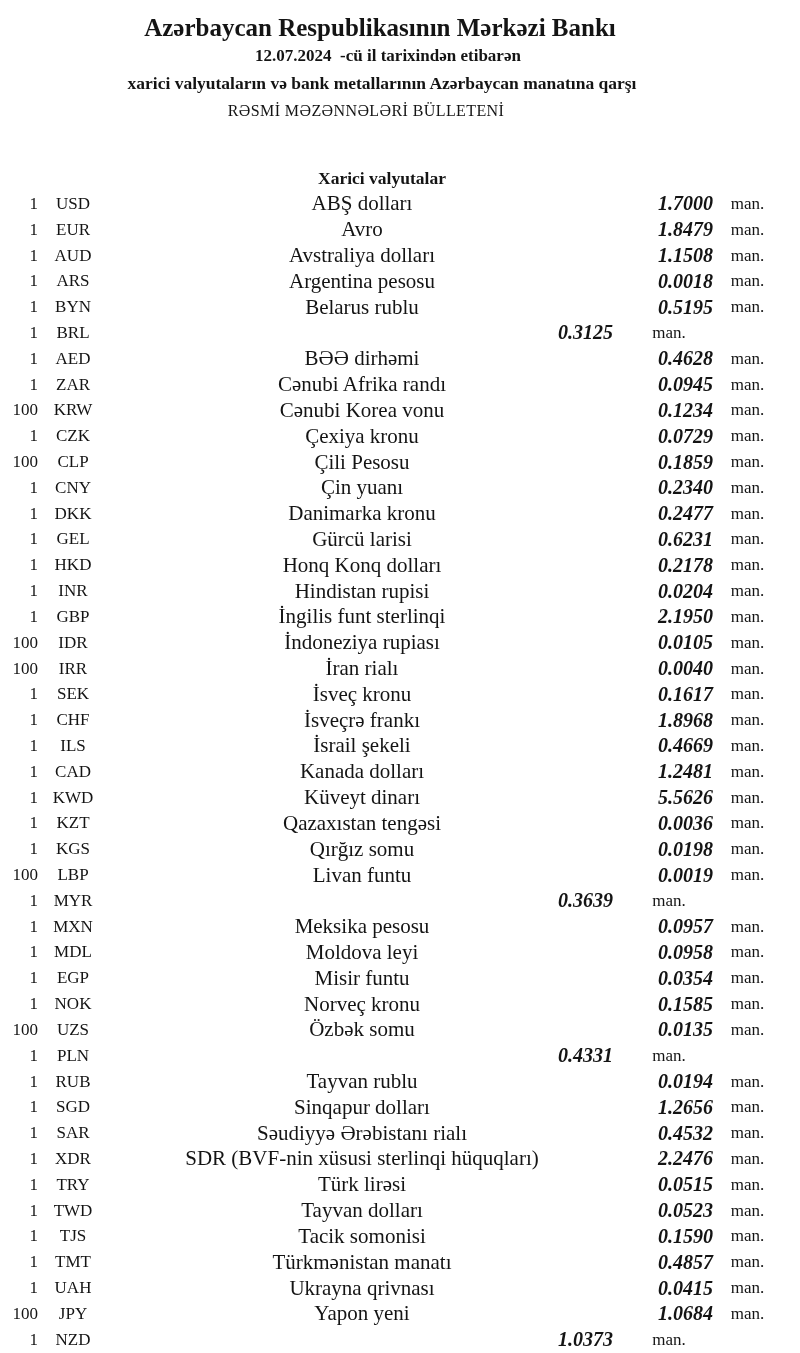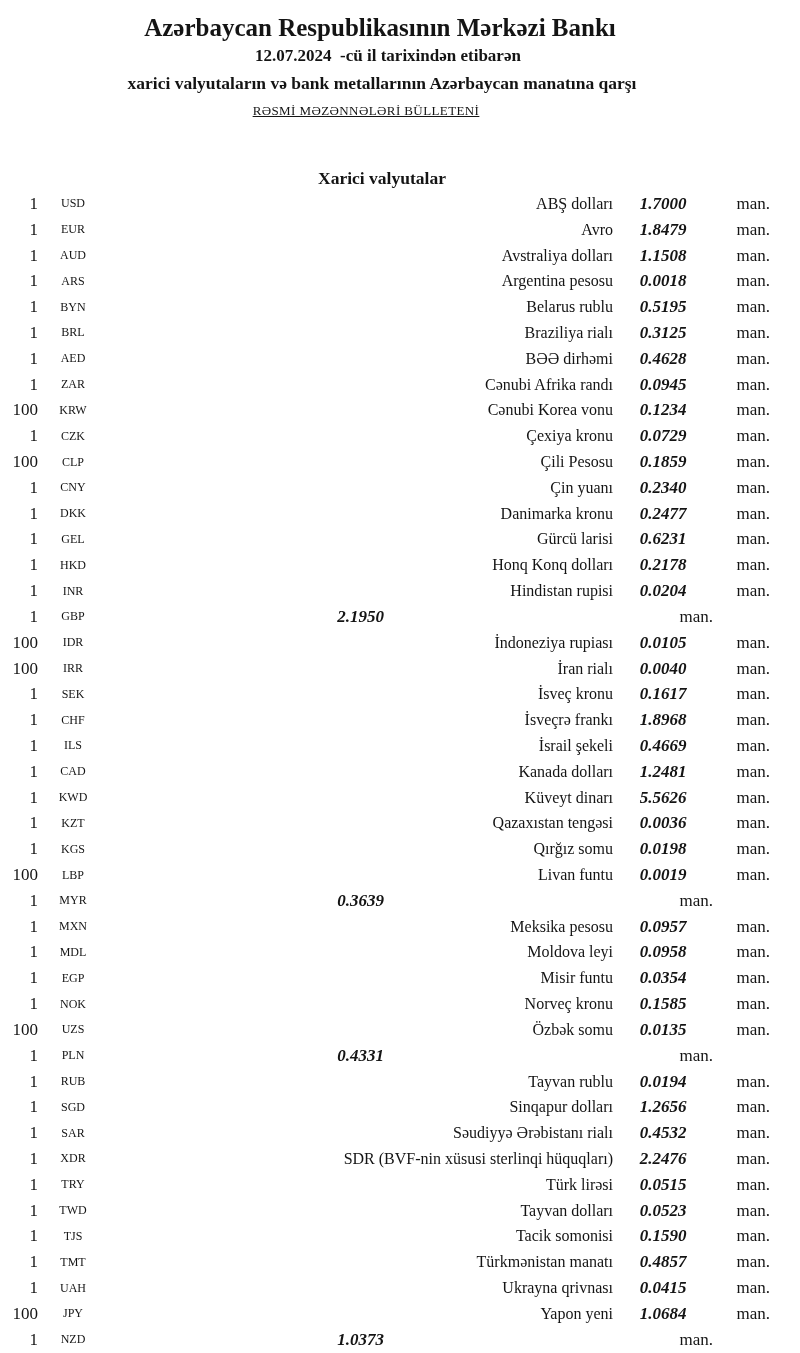--- a/index.html
+++ b/index.html
@@ -35,25 +35,24 @@
     white-space: pre;
   }
   .sub-line2 {
     font-size: 17.5px;
     font-weight: 700;
     line-height: 28px;
     position: relative;
     left: 16px;
   }
   .sub-line3 {
-    font-size: 13px;
+    font-size: 16px;
     font-weight: 400;
     line-height: 27px;
     letter-spacing: 0.4px;
-    text-decoration: underline;
   }
   .section-title {
     text-align: center;
     font-size: 17.5px;
     font-weight: 700;
     line-height: 20px;
     margin-top: 44px;
     position: relative;
     left: 16px;
   }
@@ -61,24 +60,24 @@
     width: 770px;
     margin-top: 3px;
   }
   .row {
     display: grid;
     grid-template-columns: 38px 70px 505px 100px 57px;
     height: 25.82px;
     align-items: center;
   }
   .cell-qty  { text-align: right;  font-size: 17px; }
-  .cell-code { text-align: center; font-size: 12px; }
-  .cell-name { text-align: right;   font-size: 16px; padding-left: 3px; white-space: nowrap; }
-  .cell-rate { text-align: center;  font-size: 17px; font-weight: 700; font-style: italic; }
-  .cell-unit { text-align: right;   font-size: 17px; padding-left: 12px; }
+  .cell-code { text-align: center; font-size: 17px; }
+  .cell-name { text-align: center;   font-size: 21px; padding-left: 3px; white-space: nowrap; }
+  .cell-rate { text-align: right;  font-size: 20px; font-weight: 700; font-style: italic; }
+  .cell-unit { text-align: center;   font-size: 17px; padding-left: 12px; }
 </style>
 </head>
 <body>
 
 <div class="doc">
   <div class="header">
     <h1 class="title">Azərbaycan Respublikasının Mərkəzi Bankı</h1>
     <div class="sub-date">12.07.2024  -cü il tarixindən etibarən</div>
     <div class="sub-line2">xarici valyutaların və bank metallarının Azərbaycan manatına qarşı</div>
     <div class="sub-line3">RƏSMİ MƏZƏNNƏLƏRİ BÜLLETENİ</div>
@@ -123,21 +122,20 @@
     <span class="cell-qty">1</span>
     <span class="cell-code">BYN</span>
     <span class="cell-name">Belarus rublu</span>
     <span class="cell-rate">0.5195</span>
     <span class="cell-unit">man.</span>
   </div>
 
   <div class="row">
     <span class="cell-qty">1</span>
     <span class="cell-code">BRL</span>
-    <span class="cell-name">Braziliya rialı</span>
     <span class="cell-rate">0.3125</span>
     <span class="cell-unit">man.</span>
   </div>
 
   <div class="row">
     <span class="cell-qty">1</span>
     <span class="cell-code">AED</span>
     <span class="cell-name">BƏƏ dirhəmi</span>
     <span class="cell-rate">0.4628</span>
     <span class="cell-unit">man.</span>
@@ -211,20 +209,21 @@
     <span class="cell-qty">1</span>
     <span class="cell-code">INR</span>
     <span class="cell-name">Hindistan rupisi</span>
     <span class="cell-rate">0.0204</span>
     <span class="cell-unit">man.</span>
   </div>
 
   <div class="row">
     <span class="cell-qty">1</span>
     <span class="cell-code">GBP</span>
+    <span class="cell-name">İngilis funt sterlinqi</span>
     <span class="cell-rate">2.1950</span>
     <span class="cell-unit">man.</span>
   </div>
 
   <div class="row">
     <span class="cell-qty">100</span>
     <span class="cell-code">IDR</span>
     <span class="cell-name">İndoneziya rupiası</span>
     <span class="cell-rate">0.0105</span>
     <span class="cell-unit">man.</span>

